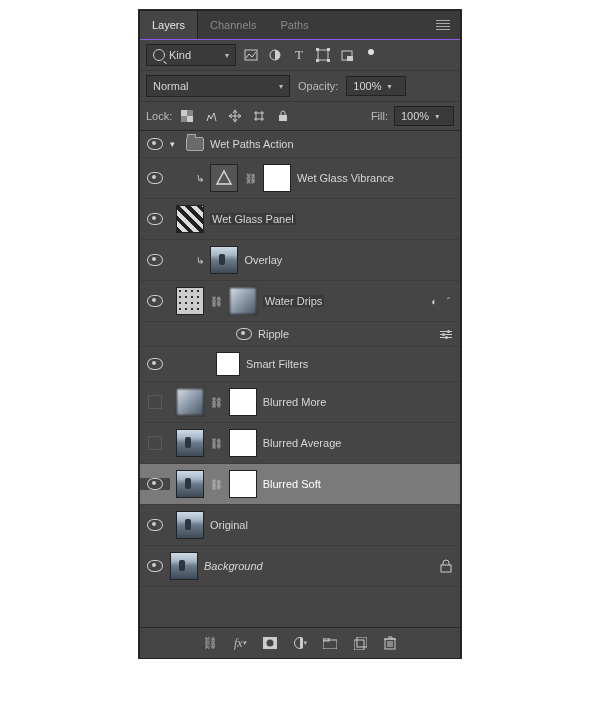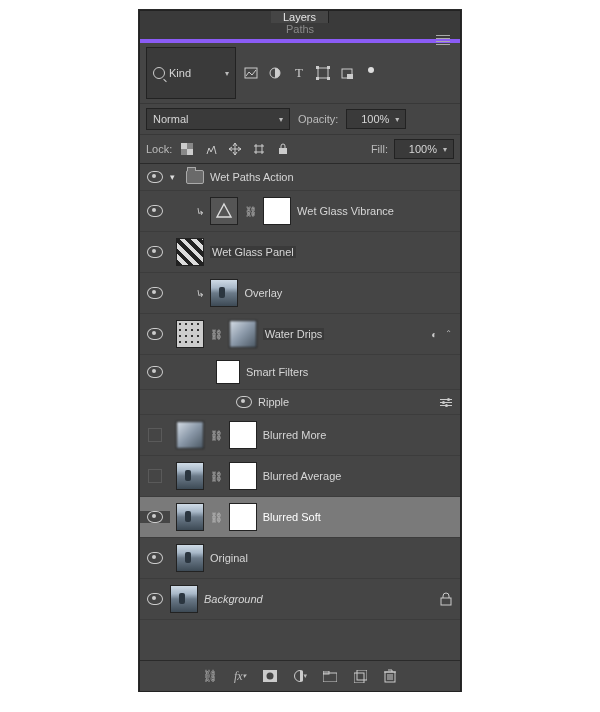--- a/index.html
+++ b/index.html
@@ -17,24 +17,23 @@
     margin-top: 10px;
     margin-left: 0;
     background: #454545;
     border: 1px solid #222;
     box-shadow: 0 0 0 1px #2a2a2a;
   }
   .tabs {
     display: flex;
     align-items: center;
     background: #3a3a3a;
-    border-bottom: 4px solid #8b5cf6;
+    border-bottom: 1px solid #8b5cf6;
     height: 28px;
     position: relative;
-    flex-direction: column;
   }
   .tab {
     padding: 0 12px;
     height: 100%;
     display: flex;
     align-items: center;
     color: #8a8a8a;
     cursor: pointer;
   }
   .tab.active {
@@ -56,42 +55,42 @@
     align-items: center;
     padding: 4px 6px;
     gap: 6px;
     border-bottom: 1px solid #383838;
   }
   .filter-select {
     display:flex; align-items:center;
     background: #3a3a3a;
     border: 1px solid #222;
     height: 20px;
-    padding: 15px 6px;
+    padding: 0 6px;
     gap:4px;
     min-width: 76px;
     justify-content: space-between;
   }
   .chev { font-size:8px; color:#bbb; }
   .icon-btn {
     width: 18px; height:18px;
     display:flex; align-items:center; justify-content:center;
     color:#ccc;
     font-size:12px;
   }
   .label { color:#bbb; }
   .value-box {
     background:#3a3a3a;
     border:1px solid #222;
     height:18px;
     display:flex; align-items:center;
     padding:0 6px;
     gap:6px;
     min-width:46px;
-    justify-content: flex-end;
+    justify-content: flex-start;
   }
   .blend-row { display:flex; align-items:center; padding:4px 6px; gap:8px; border-bottom:1px solid #383838;}
   .blend-select { flex:0 0 130px; background:#3a3a3a; border:1px solid #222; height:20px; display:flex; align-items:center; justify-content:space-between; padding:0 6px;}
   .lock-row { display:flex; align-items:center; padding:4px 6px; gap:6px; border-bottom:1px solid #2a2a2a;}
   .layers-list { }
   .layer-row {
     display:flex; align-items:center;
     height:34px;
     border-bottom:1px solid #3c3c3c;
     padding-right:6px;
@@ -161,20 +160,21 @@
   .search-icon::after{content:"";position:absolute;right:-3px;bottom:-3px;width:4px;height:1px;background:#ccc;transform:rotate(45deg);}
   .dot{width:6px;height:6px;border-radius:50%;background:#ddd;margin-top:-6px;}
 </style>
 </head>
 <body>
 
 <div class="panel">
 
   <div class="tabs">
     <div class="tab active">Layers</div>
+    <div class="tab">Channels</div>
     <div class="tab">Paths</div>
     <div class="tab-menu">
         <span></span>
         <span></span>
         <span></span>
         <span></span>
       </div>
   </div>
 
   <div class="toolbar-row">
@@ -327,48 +327,48 @@
         </div>
       <div class="content indent-1">
         <div class="thumb pattern2"></div>
         <span class="link-icon">⛓</span>
         <div class="thumb blur"></div>
         <span class="layer-name underline" style="padding:0 2px;background:rgba(0,0,0,.15);">Water Drips</span>
         <div class="right-icons">
           <span class="filter-toggle">◐</span>
           <span class="chev">⌃</span>
         </div>
-      </div>
-    </div>
-
-    <div class="layer-row">
-      <div class="eye-col">
-          <span class="eye"></span>
-        </div>
-      <div class="content indent-3">
-        <div class="thumb mask" style="width:22px;height:22px;"></div>
-        <span class="layer-name">Smart Filters</span>
       </div>
     </div>
 
     <div class="layer-row" style="height:24px;">
       <div class="eye-col"></div>
       <div class="content indent-4">
         <span class="eye"></span>
         <span class="layer-name">Ripple</span>
         <div class="right-icons">
             <div class="slider-icon">
               <span></span>
               <span></span>
               <span></span>
             </div>
           </div>
       </div>
     </div>
 
+    <div class="layer-row">
+      <div class="eye-col">
+          <span class="eye"></span>
+        </div>
+      <div class="content indent-3">
+        <div class="thumb mask" style="width:22px;height:22px;"></div>
+        <span class="layer-name">Smart Filters</span>
+      </div>
+    </div>
+
 
     <div class="layer-row tall">
       <div class="eye-col">
           <span class="eye off" style="border:1px solid #5a5a5a;border-radius:0;width:12px;height:12px;"></span>
         </div>
       <div class="content indent-1">
         <div class="thumb blur"></div>
         <span class="link-icon">⛓</span>
         <div class="thumb mask"></div>
         <span class="layer-name">Blurred More</span>

